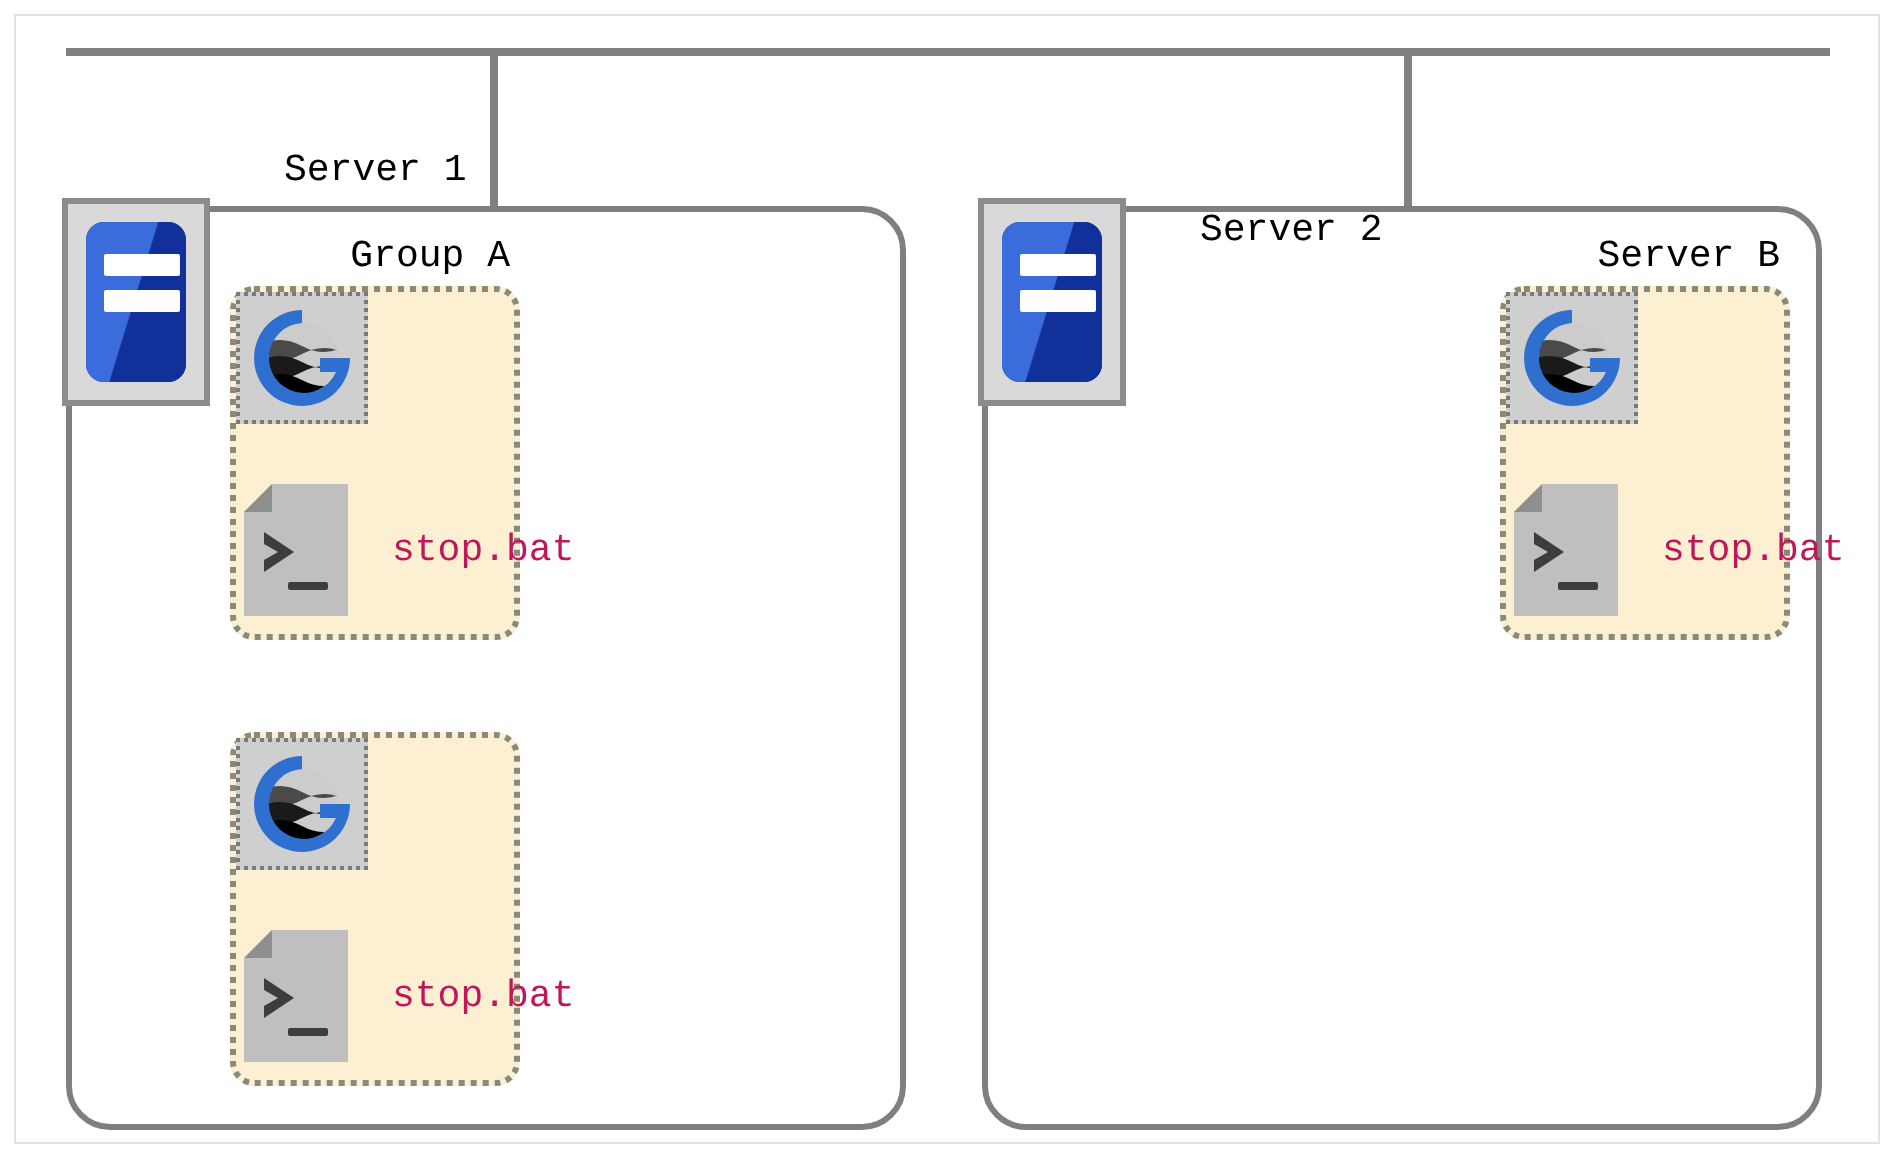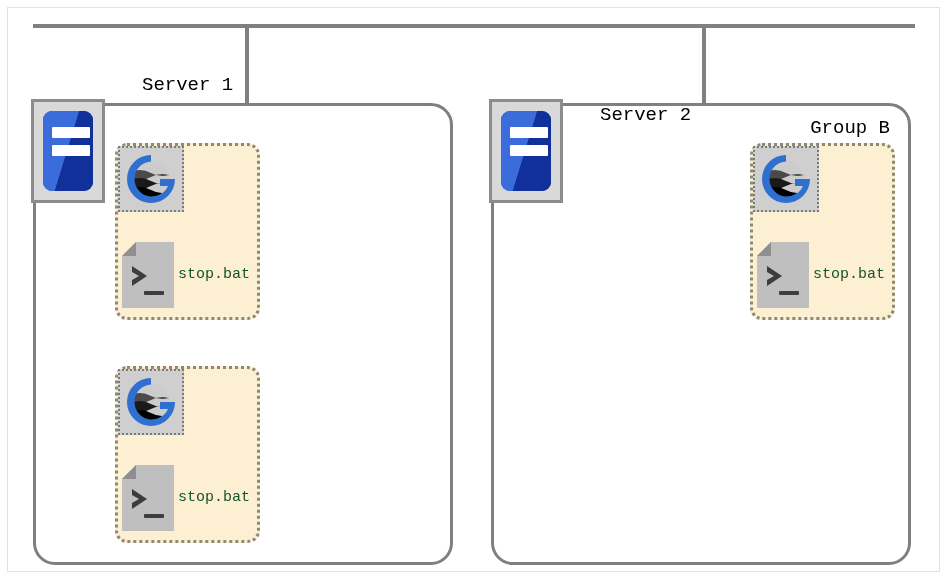--- a/index.html
+++ b/index.html
@@ -140,23 +140,23 @@
   .globe-cell svg { display: block; }
 
   
   .bat-row {
     position: absolute;
     display: flex;
     align-items: center;
   }
   .bat-icon { width: 52px; height: 66px; display:block; }
   .bat-label {
-    font-size: 15px;
-    color: #14532d;
-    margin-left: 4px;
+    font-size: 19px;
+    color: #be185d;
+    margin-left: 22px;
     white-space: nowrap;
     line-height: 22px;
   }
 </style>
 </head>
 <body>
 
 <div id="canvas">
 
   <div class="page-border"></div>
@@ -168,20 +168,21 @@
   <div class="server-label s1">Server 1</div>
   <div class="server-box s1"></div>
   <div class="server-icon s1">
     <div class="body">
       <div class="sheen"></div>
       <div class="bar b1"></div>
       <div class="bar b2"></div>
     </div>
   </div>
 
+  <div class="group-label" style="left:105px; top:117px; width:150px;">Group A</div>
   <div class="group-box" style="left:115px; top:143px; width:145px; height:177px;"></div>
   <div class="globe-cell" style="left:118px; top:146px;">
     <svg width="62" height="62" viewBox="0 0 62 62">
       <defs>
         <clipPath id="gclipA">
             <circle cx="31" cy="31" r="18"></circle>
           </clipPath>
       </defs>
       <circle cx="31" cy="31" r="18" fill="#cccccc"></circle>
       <g clip-path="url(#gclipA)">
@@ -232,21 +233,21 @@
   <div class="server-label s2">Server 2</div>
   <div class="server-box s2"></div>
   <div class="server-icon s2">
     <div class="body">
       <div class="sheen"></div>
       <div class="bar b1"></div>
       <div class="bar b2"></div>
     </div>
   </div>
 
-  <div class="group-label" style="left:740px; top:117px; width:150px;">Group  B</div>
+  <div class="group-label" style="left:740px; top:117px; width:150px;">Server  B</div>
   <div class="group-box" style="left:750px; top:143px; width:145px; height:177px;"></div>
   <div class="globe-cell" style="left:753px; top:146px;">
     <svg width="62" height="62" viewBox="0 0 62 62">
       <defs>
         <clipPath id="gclipB">
             <circle cx="31" cy="31" r="18"></circle>
           </clipPath>
       </defs>
       <circle cx="31" cy="31" r="18" fill="#cccccc"></circle>
       <g clip-path="url(#gclipB)">

